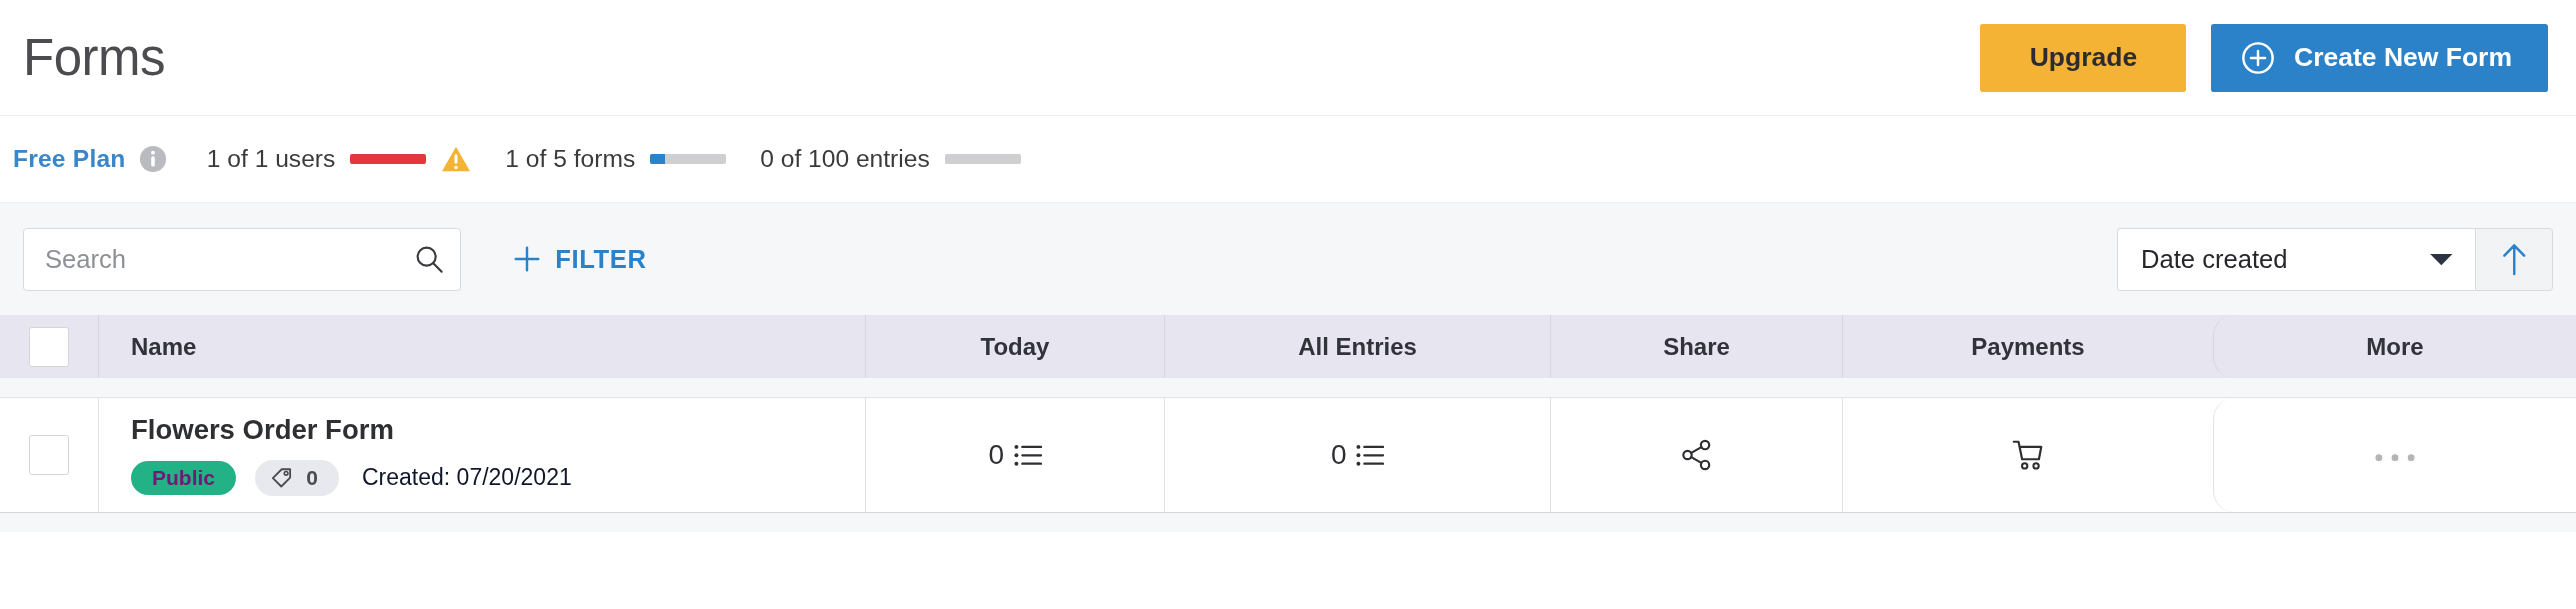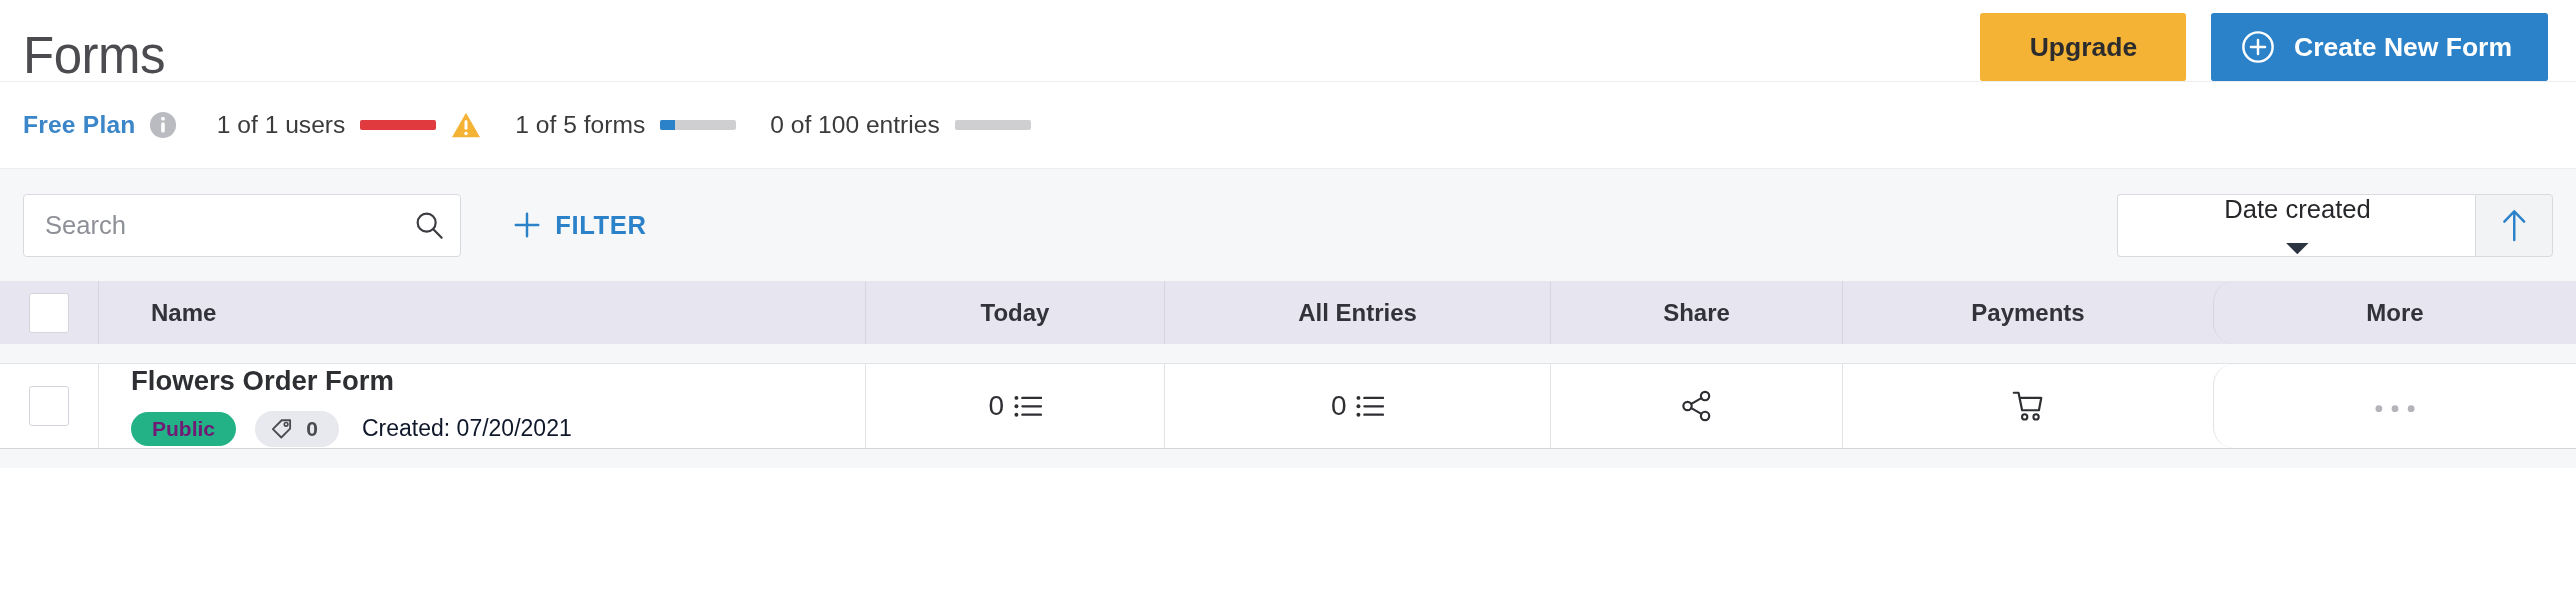--- a/index.html
+++ b/index.html
@@ -6,23 +6,23 @@
   html, body {
     width: 2576px; height: 610px;
     background: #ffffff;
     font-family: "Liberation Sans", sans-serif;
     -webkit-font-smoothing: antialiased;
   }
   .page { width: 2576px; height: 610px; position: relative; overflow: hidden; background:#ffffff; }
 
   
   .header {
-    height: 82px;
-    background: #ffffff;
-    display: flex; align-items: flex-end;
+    height: 116px;
+    background: #ffffff;
+    display: flex; align-items: center;
     padding: 0 28px 0 23px;
     border-bottom: 1.9px solid #eceef0;
   }
   .page-title {
     font-size: 51px;
     font-weight: 400;
     color: #4c4c50;
     letter-spacing: -0.5px;
     line-height: 1;
   }
@@ -52,21 +52,21 @@
   .btn-create .plus-circle {
     width: 34px; height: 34px; margin-right: 19px; flex: none;
     display: inline-block;
   }
 
   
   .planbar {
     height: 87px;
     background: #ffffff;
     display: flex; align-items: center;
-    padding-left: 23px;
+    padding-left: 13px;
     border-bottom: 1.9px solid #eceef0;
   }
   .plan-name {
     font-size: 24.6px; font-weight: 700; color: #3b86c8;
     letter-spacing: 0.2px;
   }
   .info-icon {
     width: 28px; height: 28px; margin-left: 13.3px; flex: none;
     display: inline-block;
   }
@@ -121,21 +121,21 @@
   .toolbar-spacer { flex: 1; }
   .sortbox {
     display: flex; align-items: stretch; height: 63px;
   }
   .sort-select {
     width: 358px; height: 63px;
     background: #ffffff;
     border: 1.9px solid #d8dade; border-right: none;
     border-radius: 3.8px 0 0 3.8px;
     display: flex; align-items: center; justify-content: space-between;
-    padding: 0 21px 0 23px; cursor: pointer; flex-direction: column;
+    padding: 0 21px 0 23px; cursor: pointer;
   }
   .sort-value { font-size: 25.6px; color: #26272b; }
   .caret-icon { width: 24.6px; height: 15px; flex:none; }
   .sort-dir {
     width: 78px; height: 63px;
     background: #f2f3f5;
     border: 1.9px solid #d8dade;
     border-radius: 0 3.8px 3.8px 0;
     display: flex; align-items: center; justify-content: center;
     cursor: pointer;
@@ -149,39 +149,39 @@
     background: #e7e6f0;
     display: flex; align-items: stretch;
   }
   .th {
     display: flex; align-items: center; justify-content: center;
     font-size: 24px; font-weight: 700; color: #31323a;
     border-left: 1.9px solid #d6d5e2;
   }
   .th:first-child { border-left: none; }
   .col-check { width: 98px; flex: none; justify-content: center; }
-  .col-name  { width: 439px; flex: none; justify-content: flex-start; padding-left: 52px; }
+  .col-name  { width: 439px; flex: none; justify-content: flex-start; padding-left: 32px; }
   .col-today { width: 299px; flex: none; }
   .col-all   { width: 386px; flex: none; }
   .col-share { width: 292px; flex: none; }
   .col-pay   { width: 371px; flex: none; }
   .col-more  { flex: 1; border-radius: 21px; }
   .thead .col-name { flex: none; width: 767px; }
 
   .check-box {
     width: 40px; height: 40px;
     background: #ffffff;
     border: 1.9px solid #d4d4dc;
     border-radius: 2.8px;
     cursor: pointer; display:inline-block;
   }
   .gap-row { height: 19px; background: #f6f7f8; }
 
   .trow {
-    height: 86px;
+    height: 116px;
     background: #ffffff;
     display: flex; align-items: stretch;
     border-top: 1.9px solid #e2e3e7;
     border-bottom: 1.9px solid #d3d5da;
   }
   .td {
     display: flex; align-items: center; justify-content: center;
     border-left: 1.9px solid #e2e3e7;
   }
   .td:first-child { border-left: none; }

